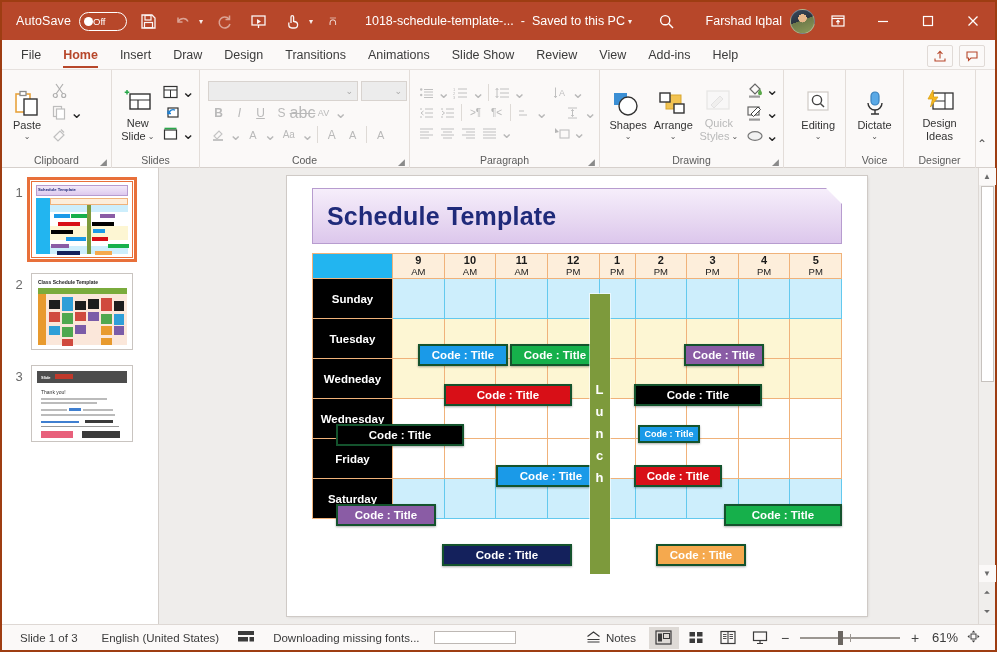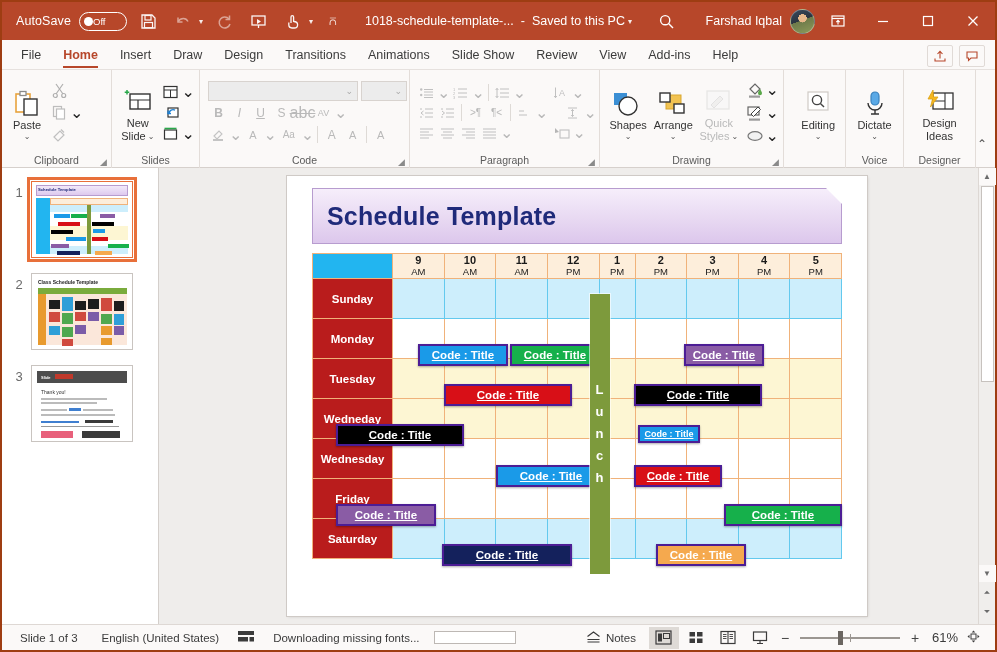--- a/index.html
+++ b/index.html
@@ -149,42 +149,41 @@
   }
   .s-title span { font-size:25px; font-weight:bold; color:#1f2a7a; letter-spacing:.2px; }
 
   table.sched { position:absolute; left:25px; top:77px; border-collapse:collapse; width:530px; }
   table.sched td { border:1px solid #f0b27a; padding:0; position:relative; }
   td.hdr { background:#fdeedb; text-align:center; font-size:11px; font-weight:bold;
            color:#1a1a1a; line-height:12px; padding:5px 0; }
   td.hdr .mi { font-weight:normal; font-size:9.5px; display:block; }
   td.corner { background:#22b5f0; border-color:#22b5f0; width:80px; }
   td.day {
-    background:#b91c1c; color:#fff; font-weight:bold; font-size:11.5px;
+    background:#000000; color:#fff; font-weight:bold; font-size:11.5px;
     text-align:center; border-color:#22b5f0; height:40px;margin-left:16px;
   }
   td.cell { height:40px; }
   .band-blue { background:#cdeefc; }
   .band-white { background:#ffffff; }
   .band-yellow { background:#fdf6d3; }
   td.cell.sky { border-color:#63c9ee; }
   .lunch {
     position:absolute; left:302.5px; top:118px; width:20px; height:280px;
     background:#7d9a3c; color:#fff; font-weight:bold; font-size:13px;
     display:flex; flex-direction:column; align-items:center; justify-content:center;
     letter-spacing:0; line-height:22px; z-index:6;
     box-shadow:0 0 0 1px rgba(255,255,255,.6);
   }
   .blk {
     position:absolute; height:22px; z-index:5;
     color:#fff; font-weight:bold; font-size:11.5px;
     display:flex; align-items:center; justify-content:center;
-    border:2px solid #4c1d95; box-shadow:0 1px 2px rgba(0,0,0,.33);
+    border:2px solid #14532d; box-shadow:0 1px 2px rgba(0,0,0,.33);
     white-space:nowrap;
-    text-decoration:underline;
   }
   .blk.sm { height:18px; font-size:9px; border-width:2px; }
 
   
   .vscroll {
     position:absolute; right:0; top:0; bottom:0; width:17px; background:#f0eeec;
     border-left:1px solid #ddd8d4; display:flex; flex-direction:column; align-items:center;
   }
   .vs-arrow { width:17px; height:17px; display:flex; align-items:center; justify-content:center;
               font-size:8px; color:#6b6b6b; background:#fbf9f8; }
@@ -820,32 +819,20 @@
             <td class="cell band-blue sky"></td>
             <td class="cell band-blue sky"></td>
             <td class="cell band-blue sky"></td>
             <td class="cell band-blue sky"></td>
             <td class="cell band-blue sky"></td>
             <td class="cell band-blue sky"></td>
             <td class="cell band-blue sky"></td>
             <td class="cell band-blue sky"></td>
           </tr>
           <tr>
-            <td class="day">Monday</td>
-            <td class="cell band-white"></td>
-            <td class="cell band-white"></td>
-            <td class="cell band-white"></td>
-            <td class="cell band-white"></td>
-            <td class="cell band-white"></td>
-            <td class="cell band-white"></td>
-            <td class="cell band-white"></td>
-            <td class="cell band-white"></td>
-            <td class="cell band-white"></td>
-          </tr>
-          <tr>
             <td class="day">Tuesday</td>
             <td class="cell band-yellow"></td>
             <td class="cell band-yellow"></td>
             <td class="cell band-yellow"></td>
             <td class="cell band-yellow"></td>
             <td class="cell band-yellow"></td>
             <td class="cell band-yellow"></td>
             <td class="cell band-yellow"></td>
             <td class="cell band-yellow"></td>
             <td class="cell band-yellow"></td>

